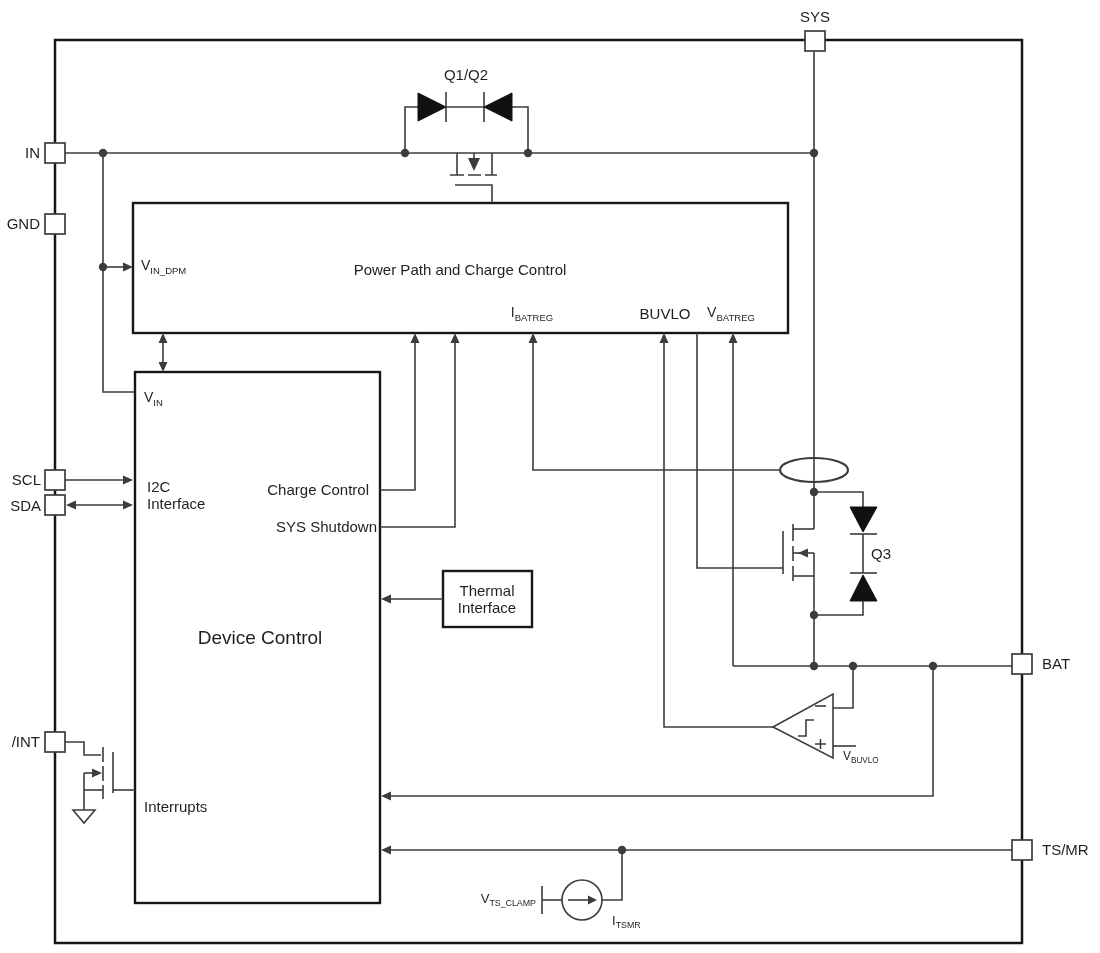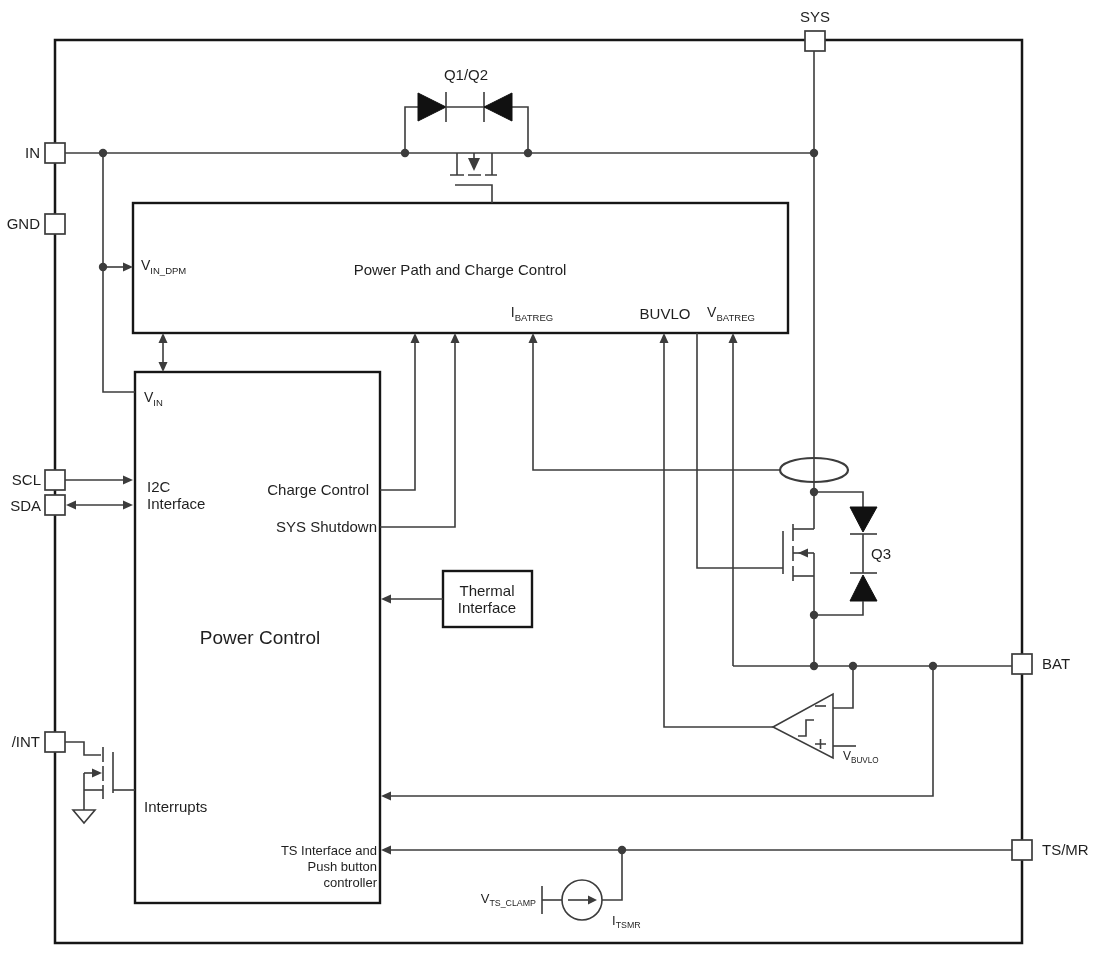--- a/index.html
+++ b/index.html
@@ -238,21 +238,21 @@
 <div class="lbl rc f15" style="left:41px; top:480px;">SCL</div>
 <div class="lbl rc f15" style="left:41px; top:506px;">SDA</div>
 <div class="lbl rc f15" style="left:40px; top:742px;">/INT</div>
 <div class="lbl lc f15" style="left:1042px; top:664px;text-align:right;">BAT</div>
 <div class="lbl lc f15" style="left:1042px; top:850px;">TS/MR</div>
 
 <div class="lbl cc f15" style="left:466px; top:75px;text-align:center;">Q1/Q2</div>
 <div class="lbl lc f15" style="left:871px; top:554px;">Q3</div>
 
 <div class="lbl cc f15" style="left:460px; top:270px;">Power Path and Charge Control</div>
-<div class="lbl cc f19" style="left:260px; top:638px;">Power Control</div>
+<div class="lbl cc f19" style="left:260px; top:638px;">Device Control</div>
 
 <div class="lbl lc f14" style="left:141px; top:265px;"><span>V</span><sub>IN_DPM</sub></div>
 <div class="lbl cc f14" style="left:532px; top:312px;text-align:center;"><span>I</span><sub>BATREG</sub></div>
 <div class="lbl cc f15" style="left:665px; top:314px;">BUVLO</div>
 <div class="lbl cc f14" style="left:731px; top:312px;"><span>V</span><sub>BATREG</sub></div>
 <div class="lbl lc f14" style="left:144px; top:397px;"><span>V</span><sub>IN</sub></div>
 
 <div class="lbl f15" style="left:147px; top:478px;">
   <div>I2C</div>
   <div>Interface</div>
@@ -261,23 +261,18 @@
 <div class="lbl rc f15" style="left:369px; top:490px;">Charge Control</div>
 <div class="lbl rc f15" style="left:377px; top:527px;">SYS Shutdown</div>
 
 <div class="lbl cc f15" style="left:487px; top:599px;">
   <div>Thermal</div>
   <div>Interface</div>
 </div>
 
 <div class="lbl lc f15" style="left:144px; top:807px;">Interrupts</div>
 
-<div class="lbl f13" style="left:377px; top:843px; transform:translateX(-100%); text-align:right; line-height:16px;">
-  <div>TS Interface and</div>
-  <div>Push button</div>
-  <div>controller</div>
-</div>
 
 <div class="lbl lc f12" style="left:843px; top:757px;"><span>V</span><sub>BUVLO</sub></div>
 <div class="lbl rc f13" style="left:536px; top:899px;"><span>V</span><sub>TS_CLAMP</sub></div>
 <div class="lbl lc f13" style="left:612px; top:921px;"><span>I</span><sub>TSMR</sub></div>
 
 </div>
 
 </body></html>

